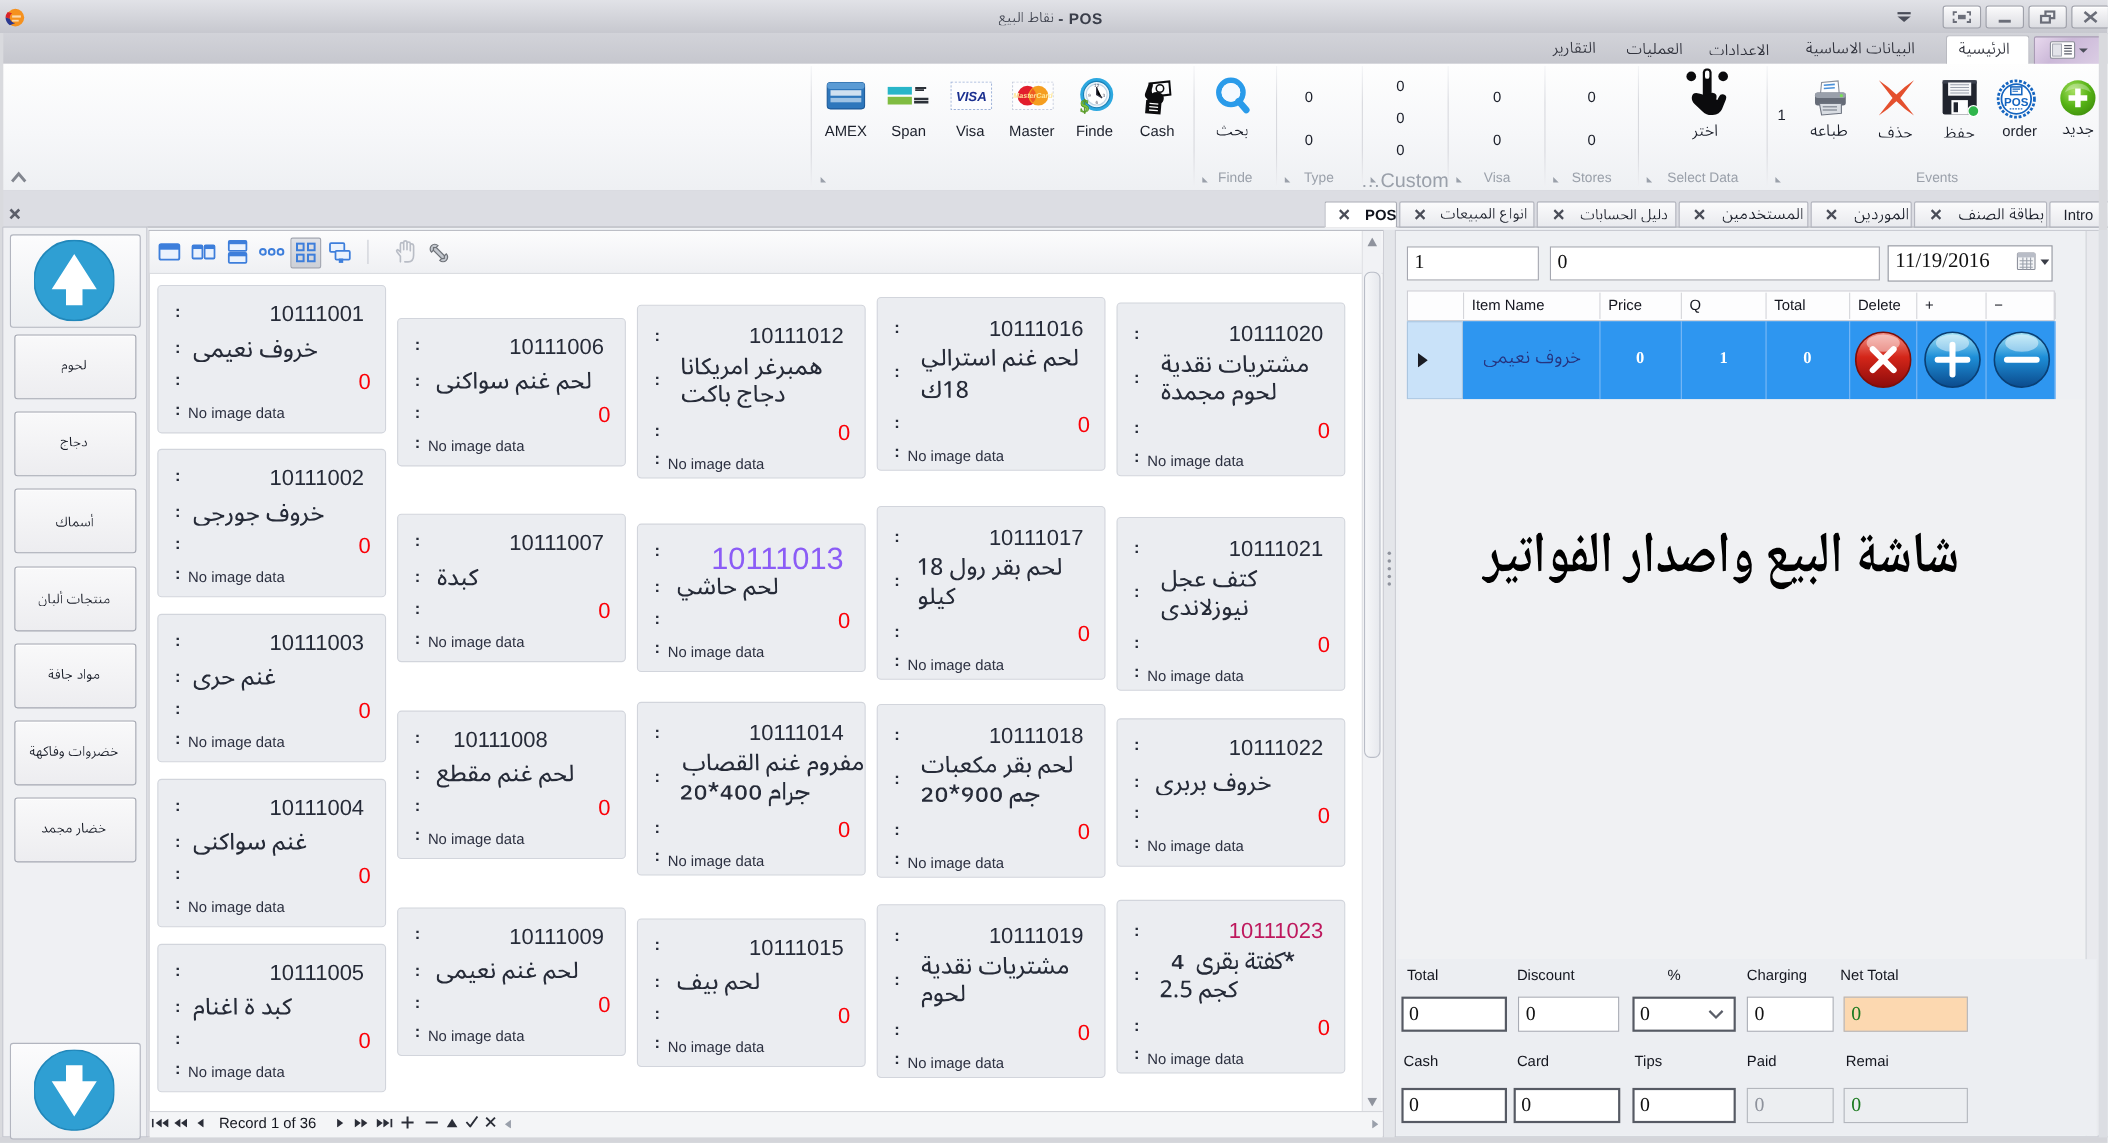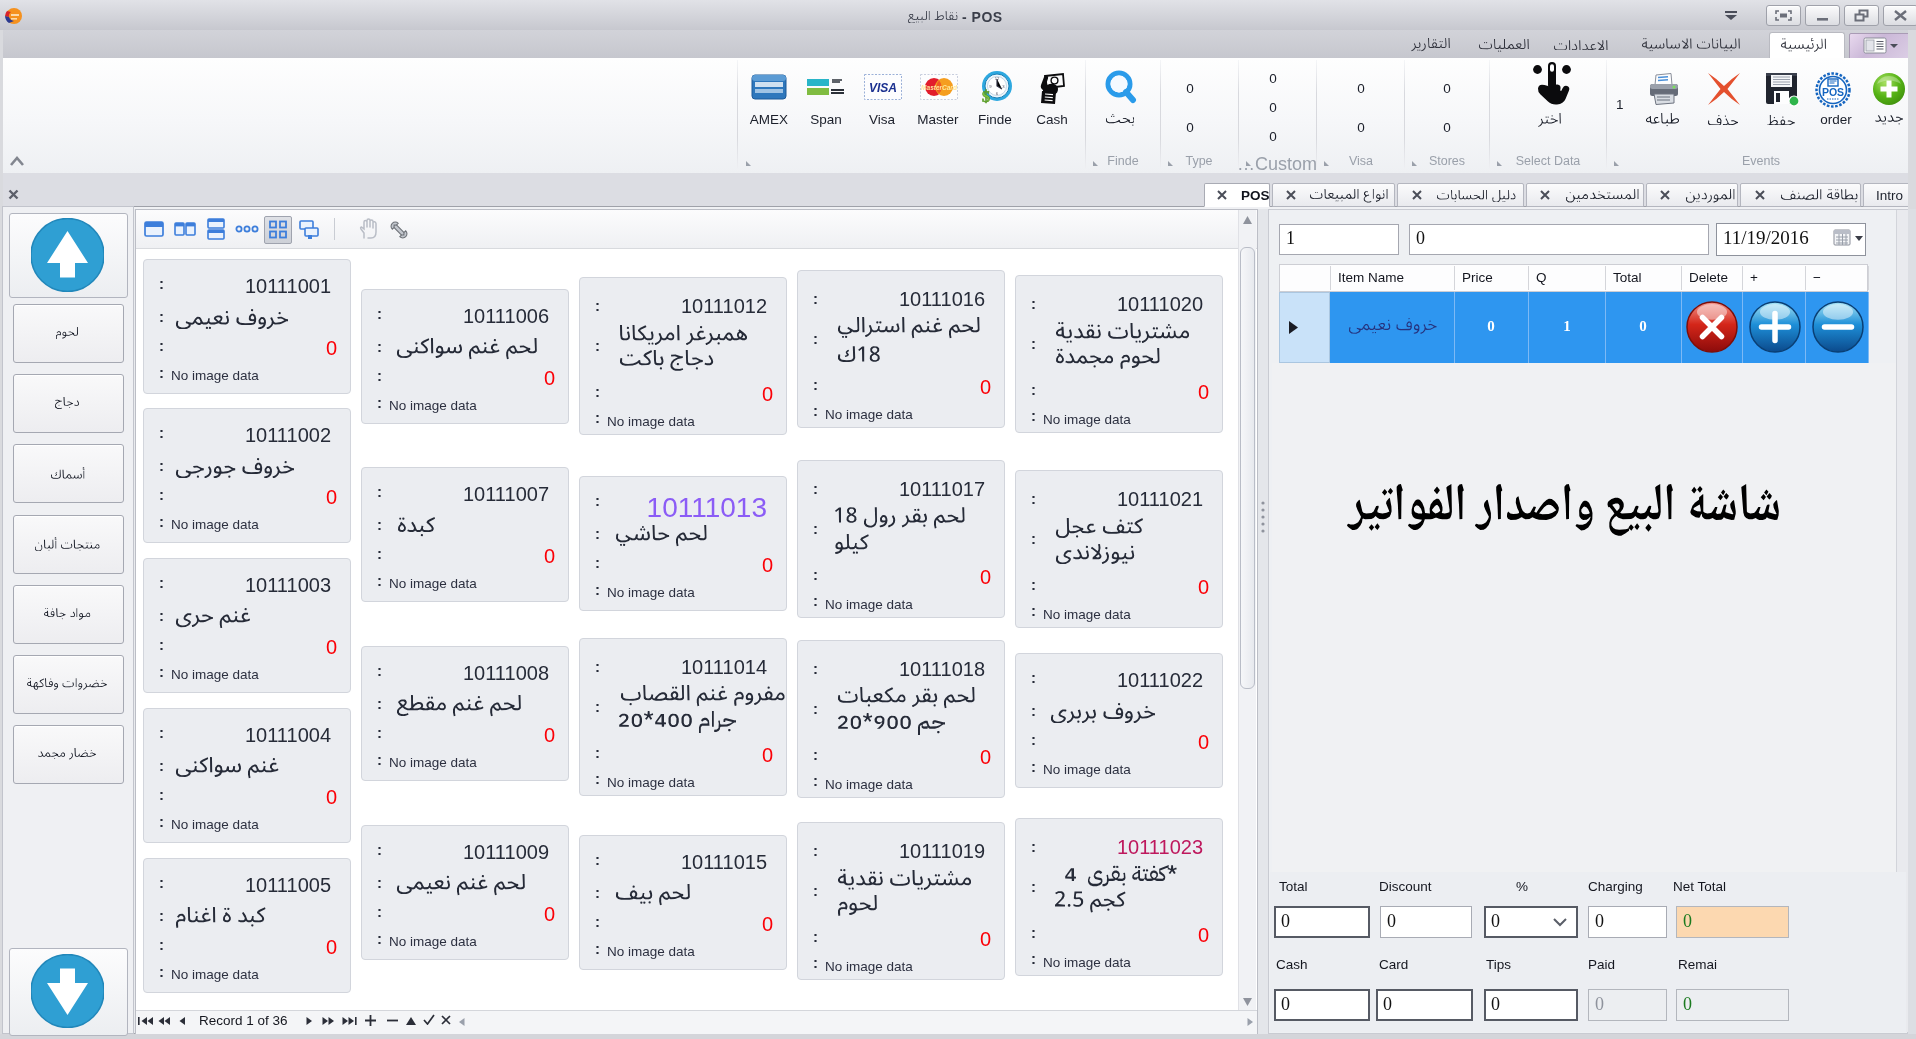--- a/index.html
+++ b/index.html
@@ -398,21 +398,21 @@
 <div style="position:absolute;left:377px;top:483px;font-size:15px;font-weight:bold;color:#262b38">:</div>
 <div style="position:absolute;left:377px;top:516px;font-size:15px;font-weight:bold;color:#262b38">:</div>
 <div style="position:absolute;left:377px;top:545px;font-size:15px;font-weight:bold;color:#262b38">:</div>
 <div style="position:absolute;left:377px;top:572px;font-size:15px;font-weight:bold;color:#262b38">:</div>
 <svg style="position:absolute;left:398.0px;top:517.2px" width="37.5" height="19.5" viewBox="0 0 37.5 19.5">
     <path d="M23.5 17.0 23.0 17.2 22.8 18.5 23.0 19.0 24.2 19.2 24.8 19.0 25.0 17.8 24.8 17.2ZM3.2 4.8 2.0 6.2 2.5 7.0 1.2 8.2 0.2 10.0 0.0 12.8 0.5 13.8 2.0 14.8 5.0 15.0 7.0 13.8 7.8 12.2 7.8 10.2 6.5 7.8ZM4.0 8.0 5.5 9.5 6.0 10.5 6.0 11.8 5.0 13.0 3.0 13.0 2.0 12.2 2.0 10.2 2.8 9.0ZM5.0 0.5 4.5 0.8 4.2 2.0 4.5 2.5 5.8 2.8 6.2 2.5 6.5 1.2 6.2 0.8ZM1.5 0.8 1.2 1.2 1.5 2.5 3.0 2.5 3.2 2.0 3.0 0.8ZM36.5 0.0 31.5 2.2 29.5 3.5 28.8 4.5 28.5 5.5 28.8 6.0 31.0 7.8 33.2 10.2 33.8 12.0 33.0 12.8 30.5 13.2 26.0 13.0 25.0 12.0 25.0 10.5 25.5 9.0 23.5 8.8 23.2 10.8 22.5 12.5 21.8 13.0 19.2 13.0 18.5 12.2 17.0 8.2 14.8 4.8 13.2 5.8 16.0 10.8 15.8 12.2 14.8 13.0 11.5 13.0 10.0 12.5 9.2 14.0 11.8 15.0 14.8 15.0 16.2 14.5 17.2 13.5 17.5 14.0 19.2 15.0 21.8 15.0 23.0 14.5 24.0 13.5 24.8 14.5 26.2 15.0 32.0 15.0 34.8 14.0 35.8 12.0 35.5 10.5 34.5 8.8 30.8 5.0 37.0 1.8Z" fill="#262b38" fill-rule="evenodd"></path>
   </svg>
 <div style="position:absolute;left:361px;top:545px;width:194px;text-align:right;font-size:20px;color:#fb0007">0</div>
 <div style="position:absolute;left:389px;top:576px;font-size:13.5px;color:#2c3040">No image data</div>
 <div style="position:absolute;left:361px;top:646px;width:208px;height:135px;background:#ebedf1;border:1px solid #d2d5dc;border-radius:4px;box-sizing:border-box"></div>
-<div style="position:absolute;left:361px;top:662px;width:188px;text-align:right;font-size:20px;color:#262b38">10111008</div>
+<div style="position:absolute;left:361px;top:662px;width:188px;text-align:center;font-size:20px;color:#262b38">10111008</div>
 <div style="position:absolute;left:377px;top:662px;font-size:15px;font-weight:bold;color:#262b38">:</div>
 <div style="position:absolute;left:377px;top:695px;font-size:15px;font-weight:bold;color:#262b38">:</div>
 <div style="position:absolute;left:377px;top:724px;font-size:15px;font-weight:bold;color:#262b38">:</div>
 <div style="position:absolute;left:377px;top:751px;font-size:15px;font-weight:bold;color:#262b38">:</div>
 <svg style="position:absolute;left:397.0px;top:695.2px" width="124.2" height="21.5" viewBox="0 0 124.2 21.5">
     <path d="M84.2 5.8 81.0 5.8 79.8 6.2 78.5 7.5 78.0 8.8 78.0 10.8 79.8 13.0 78.5 13.5 74.2 13.2 73.2 12.2 73.2 10.8 73.8 9.2 71.8 9.0 71.2 12.0 70.2 13.2 67.8 13.2 66.8 12.5 65.0 8.5 64.0 7.5 62.5 7.5 59.8 8.8 57.0 11.8 56.0 14.5 56.0 17.5 56.8 21.2 58.5 20.8 58.0 18.0 58.0 14.0 58.8 12.5 61.0 15.0 62.8 15.8 64.2 15.8 66.0 14.5 67.2 15.2 70.0 15.2 72.5 14.0 73.5 15.0 74.5 15.2 79.2 15.2 85.0 14.0 86.5 13.0 85.8 11.5 83.8 12.5 82.0 12.5 80.0 10.8 80.0 9.0 80.8 8.0 81.8 7.5 84.2 7.8 84.5 6.8ZM60.0 11.0 62.0 9.5 63.2 9.5 64.2 11.0 64.8 13.2 64.2 13.8 62.8 13.8 61.5 13.0ZM71.8 4.2 71.2 4.5 71.0 5.8 71.2 6.2 72.5 6.5 73.0 6.2 73.2 5.0 73.0 4.5ZM34.5 1.5 33.8 2.2 34.0 3.5 35.2 3.8 35.8 3.5 36.0 2.2 35.2 1.5ZM31.0 1.8 30.8 2.2 31.0 3.5 32.5 3.5 32.8 3.0 32.5 1.8ZM81.5 1.0 81.0 1.2 80.8 2.5 81.0 3.0 82.2 3.2 82.8 3.0 83.0 1.8 82.8 1.2ZM123.5 0.0 121.5 0.0 122.0 12.0 121.5 13.0 121.0 13.2 117.0 13.0 116.2 12.2 117.5 12.0 117.5 10.0 115.5 9.8 111.0 7.5 107.0 7.8 107.2 9.5 110.2 9.2 111.5 9.5 114.0 11.0 112.0 12.2 109.8 13.0 105.0 13.2 104.0 12.5 102.2 8.5 101.2 7.5 99.8 7.5 97.0 8.8 94.8 11.0 93.8 12.8 93.2 14.5 93.2 17.5 94.0 21.2 95.8 20.8 95.2 18.0 95.2 14.0 96.0 12.5 98.2 15.0 100.0 15.8 101.5 15.8 103.2 14.5 104.5 15.2 109.2 15.0 114.8 13.0 115.8 14.5 117.8 15.2 121.0 15.2 122.5 14.8 123.5 13.8 123.8 13.0ZM97.2 11.0 99.2 9.5 100.5 9.5 101.5 11.0 102.0 13.2 101.5 13.8 100.0 13.8 98.8 13.0ZM0.0 17.8 1.2 19.8 2.5 20.5 4.5 21.0 7.8 21.0 11.5 19.8 11.0 18.0 9.5 18.8 6.2 19.2 3.5 18.8 2.0 17.5 2.0 15.8 2.5 14.8 5.2 12.5 5.8 12.5 7.5 14.0 10.5 15.2 20.5 15.2 23.0 14.5 26.2 15.2 30.8 15.2 33.5 14.5 36.5 15.2 39.8 15.2 41.8 14.0 43.5 15.0 46.5 15.2 48.2 14.0 48.8 12.8 48.8 10.8 48.2 9.5 46.8 7.8 44.0 7.5 42.0 9.2 40.5 12.2 39.5 13.2 37.2 13.5 35.8 13.0 36.5 12.2 37.0 11.0 37.0 9.0 36.2 7.5 34.5 6.2 32.2 6.2 30.0 8.0 29.5 9.2 29.5 11.0 30.8 13.0 28.8 13.5 25.5 12.8 26.2 11.0 26.0 9.5 25.5 8.5 24.0 7.2 21.0 7.0 18.2 8.2 16.5 9.8 16.0 7.5 16.0 0.8 15.8 0.0 14.0 0.0 14.2 12.2 14.0 12.8 12.2 13.5 10.5 13.2 8.8 12.5 7.2 11.2 9.0 9.5 9.5 8.5 9.8 7.0 8.8 5.0 7.8 4.5 4.8 4.5 3.2 5.0 1.2 6.8 1.2 7.5 4.0 11.5 2.0 12.8 0.5 14.5 0.0 15.8ZM44.5 9.2 45.8 9.5 47.0 11.2 47.0 12.5 46.2 13.2 44.0 13.2 43.0 12.8 42.5 12.0 43.2 10.5ZM24.2 10.2 24.0 11.8 22.8 12.8 20.8 13.2 17.2 13.5 16.0 13.0 18.2 10.5 20.8 9.0 23.0 9.0ZM33.8 8.0 35.0 9.5 35.0 11.0 34.0 12.2 33.0 12.8 31.5 11.2 31.5 9.5 32.5 8.2ZM3.5 6.8 5.0 6.2 6.5 6.2 7.8 7.2 7.8 8.0 7.2 9.0 6.0 10.0 3.0 7.2Z" fill="#262b38" fill-rule="evenodd"></path>
   </svg>
 <div style="position:absolute;left:361px;top:724px;width:194px;text-align:right;font-size:20px;color:#fb0007">0</div>
 <div style="position:absolute;left:389px;top:755px;font-size:13.5px;color:#2c3040">No image data</div>
 <div style="position:absolute;left:361px;top:825px;width:208px;height:135px;background:#ebedf1;border:1px solid #d2d5dc;border-radius:4px;box-sizing:border-box"></div>

